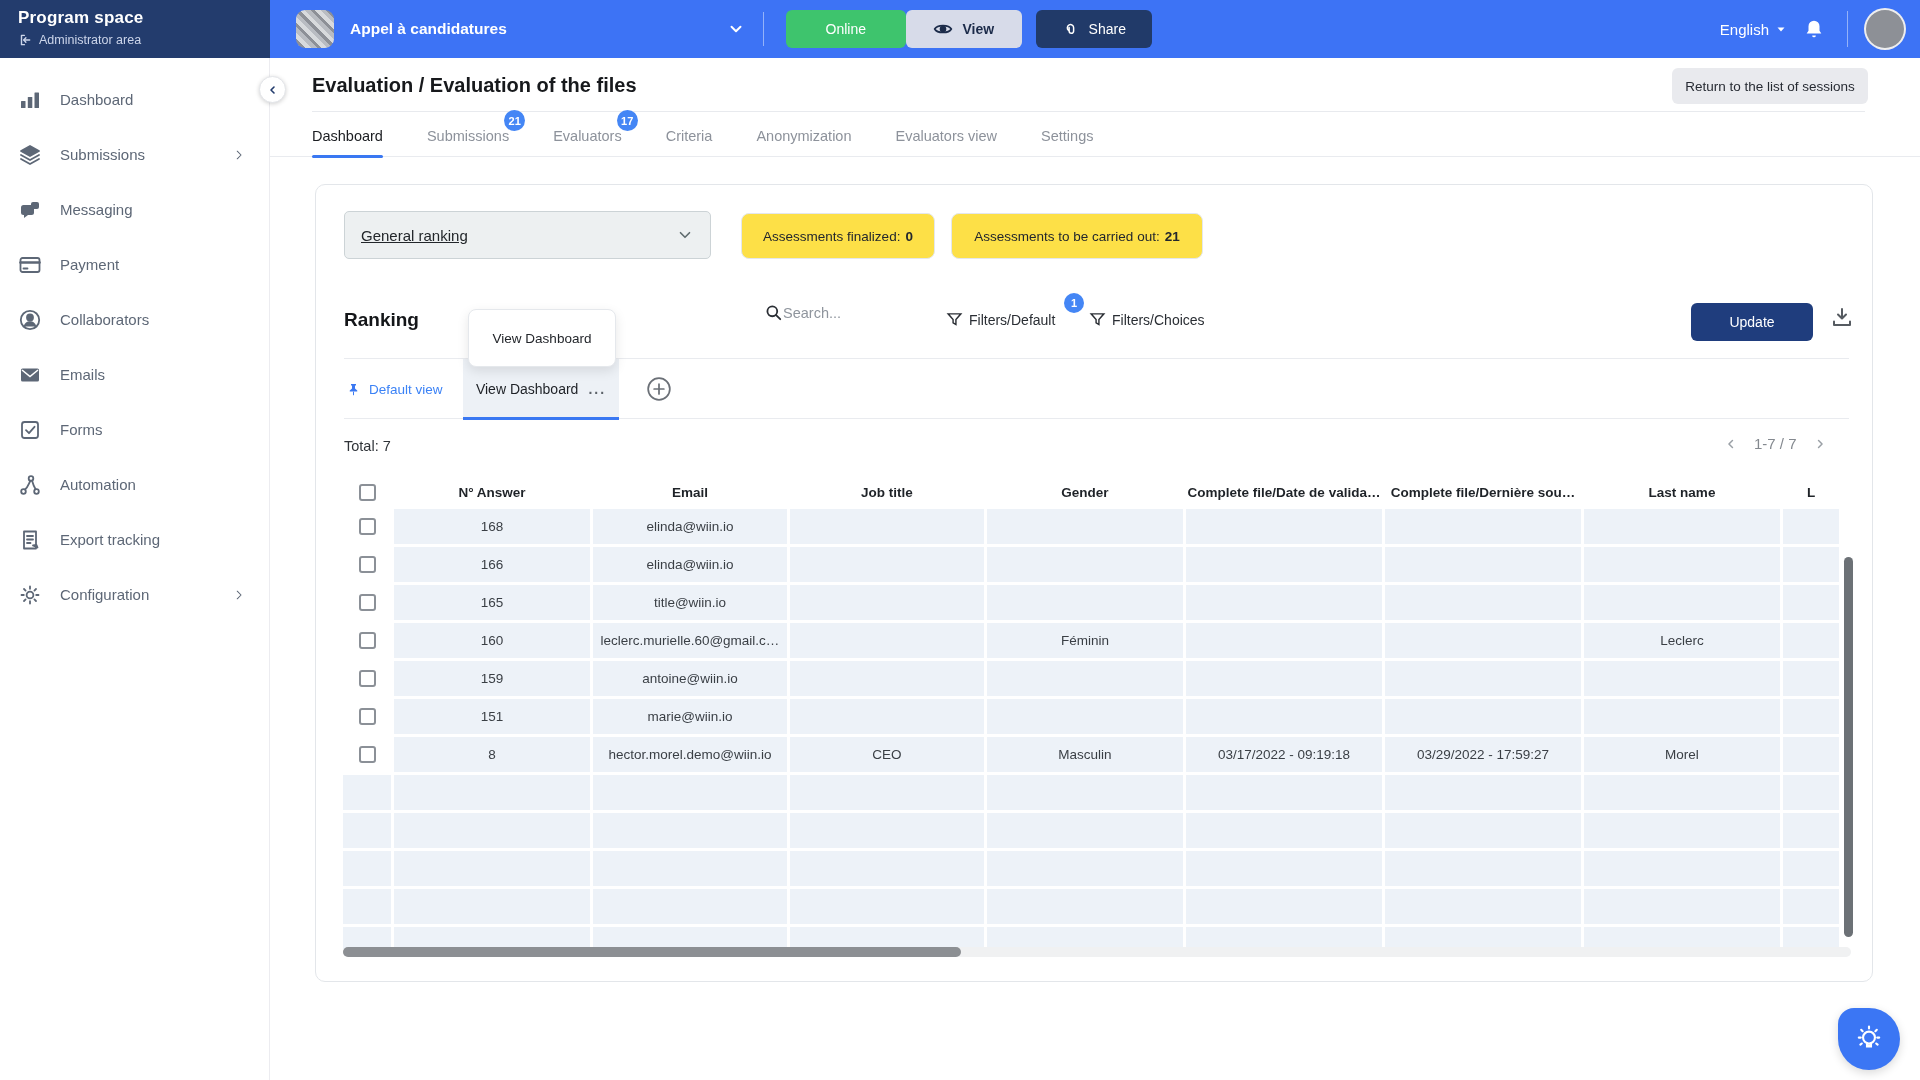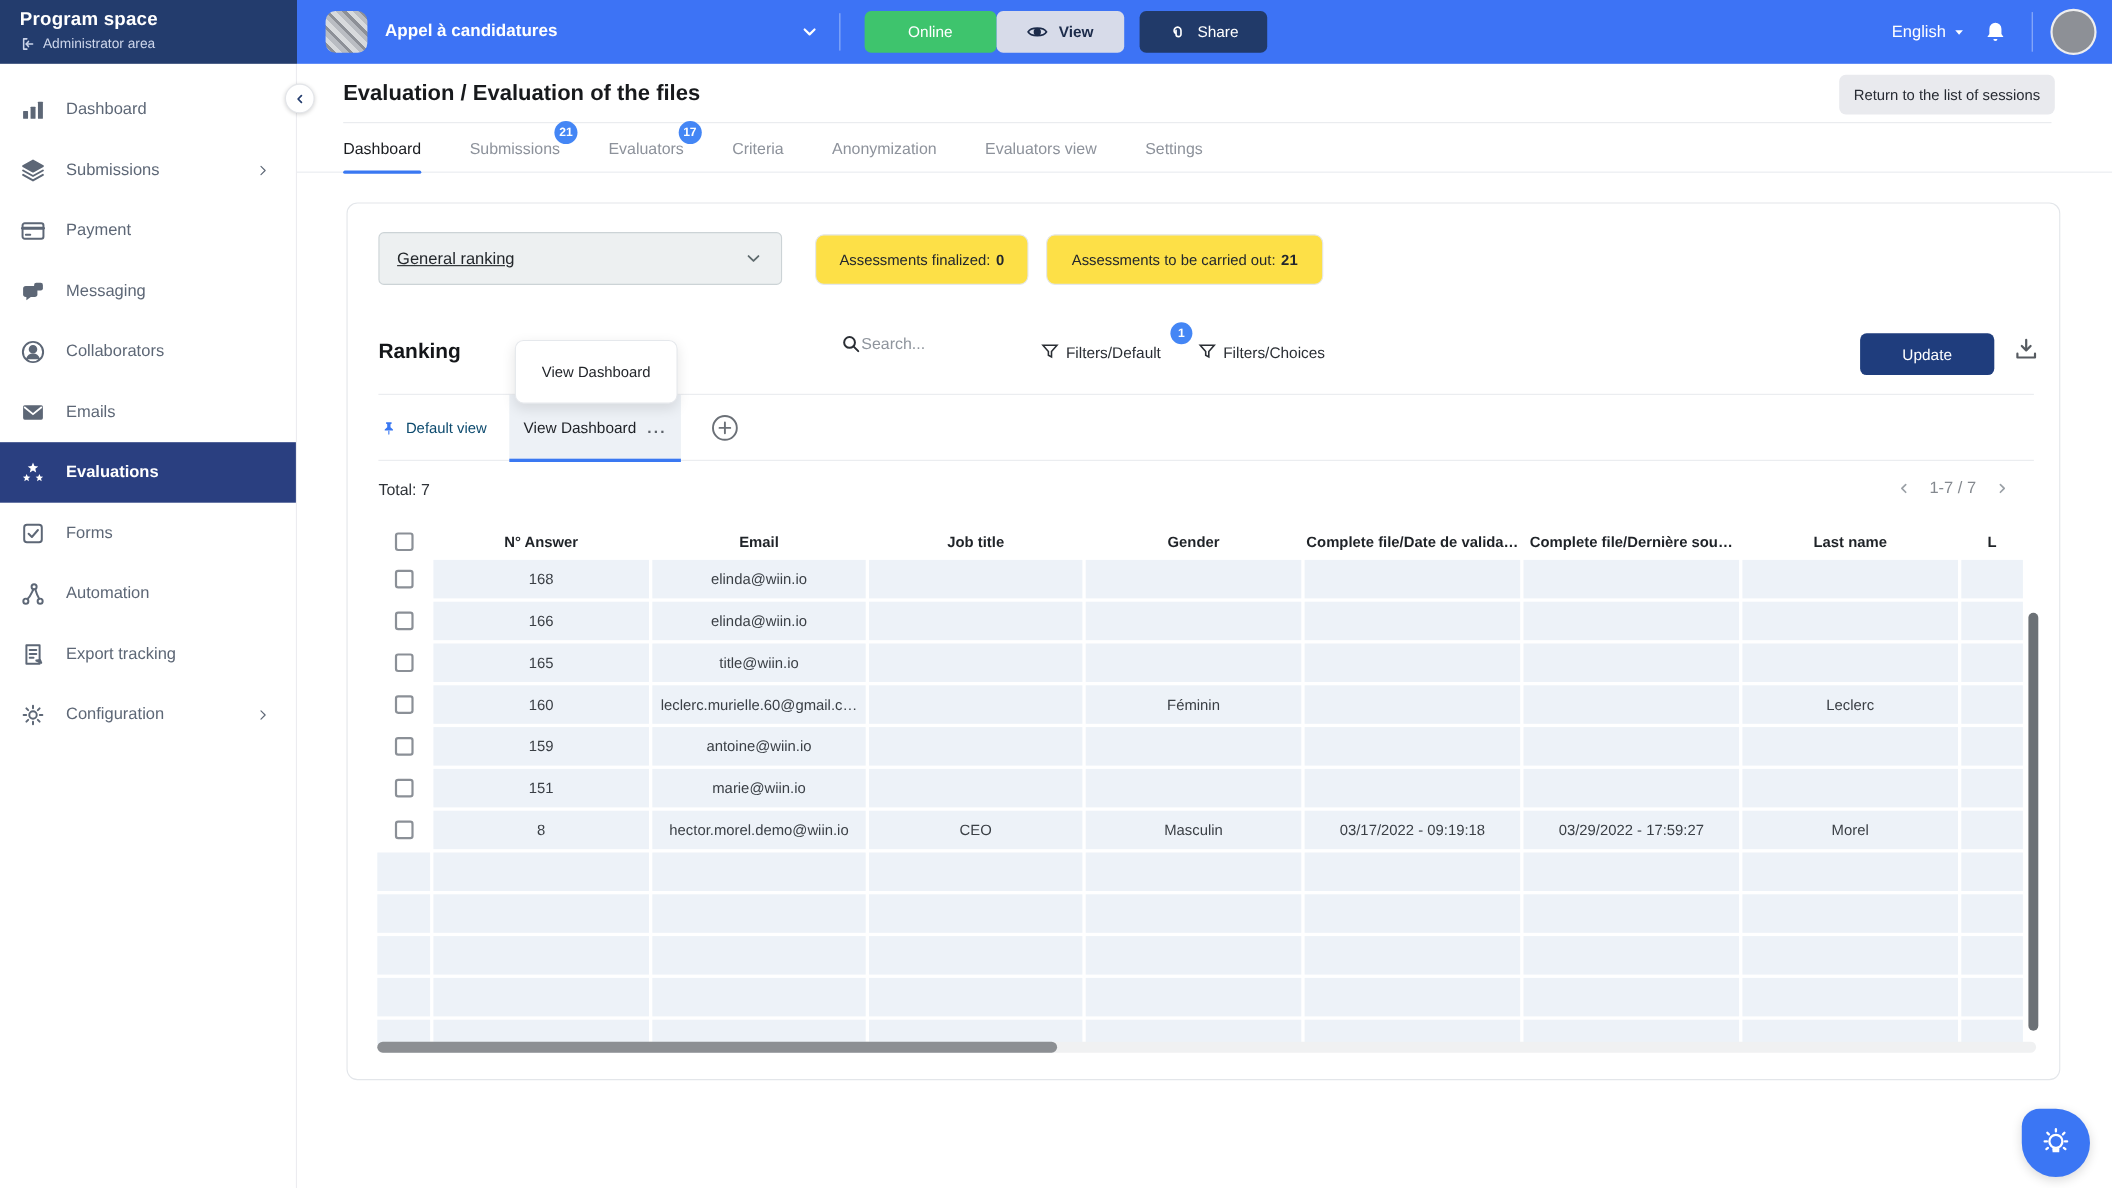--- a/index.html
+++ b/index.html
@@ -62,21 +62,21 @@
   .search-input::placeholder { color:#8f959d; }
   .filter { position:absolute; top:126px; display:flex; align-items:center; gap:6px; font-size:14px; color:#2a2e34; cursor:pointer; }
   .f-default { left:630px; }
   .f-choices { left:773px; }
   .f-badge { position:absolute; left:748px; top:108px; width:20px; height:20px; border-radius:50%; background:#4486f5; color:#fff; font-size:11px; font-weight:bold; display:flex; align-items:center; justify-content:center; z-index:6; }
   .update-btn { position:absolute; left:1375px; top:118px; width:122px; height:38px; background:#1f3d7d; color:#fff; font-size:14px; border-radius:6px; display:flex; align-items:center; justify-content:center; cursor:pointer; }
   .dl-icon { position:absolute; left:1514px; top:120px; cursor:pointer; display:flex; }
 
   .views-divider { position:absolute; left:28px; right:23px; top:173px; height:1px; background:#e9ebef; }
   .views-row { position:absolute; left:28px; right:23px; top:174px; height:60px; border-bottom:1px solid #e9ebef; }
-  .default-view { position:absolute; left:2px; top:0; height:60px; display:flex; align-items:center; gap:8px; font-size:13.5px; color:#0c4a6e; cursor:pointer; }
+  .default-view { position:absolute; left:2px; top:0; height:60px; display:flex; align-items:center; gap:8px; font-size:13.5px; color:#3b82f6; cursor:pointer; }
   .view-tab { position:absolute; left:119px; top:0; width:156px; height:60px; background:#edf1f6; display:flex; align-items:center; justify-content:center; gap:10px; font-size:14px; color:#1e2126; cursor:pointer; }
   .view-tab::after { content:""; position:absolute; left:0; right:0; bottom:-1px; height:3px; background:#3a78f2; }
   .view-tab .dots { color:#5c6269; letter-spacing:2px; font-weight:bold; }
   .add-view { position:absolute; left:302px; top:17px; width:26px; height:26px; cursor:pointer; display:flex; }
 
   .total-label { position:absolute; left:28px; top:253px; font-size:14.5px; color:#2f3338; }
   .pager { position:absolute; left:1408px; top:250px; display:flex; align-items:center; gap:16px; color:#84898f; font-size:15px; }
   .pager .pchev { display:flex; cursor:pointer; }
 
   
@@ -182,66 +182,56 @@
           </span>
           <span class="lbl">Submissions</span>
           <span class="chev">
             <svg width="14" height="14" viewBox="0 0 24 24" stroke="currentColor" fill="none" stroke-width="1.8" stroke-linecap="round" stroke-linejoin="round">
               <path d="M9 5.5l6.5 6.5L9 18.5"></path>
             </svg>
           </span>
         </div>
         <div class="side-item">
           <span style="display: flex;">
+            <svg width="24" height="24" viewBox="0 0 24 24" fill="currentColor">
+              <rect x="3" y="7" width="13" height="10" rx="2.5"></rect>
+              <path d="M6 17l0 3 4-3z"></path>
+              <rect x="13" y="4" width="8" height="7" rx="2"></rect>
+            </svg>
+          </span>
+          <span class="lbl">Messaging</span>
+        </div>
+        <div class="side-item">
+          <span style="display: flex;">
             <svg width="24" height="24" viewBox="0 0 24 24" stroke="currentColor" fill="none" stroke-width="1.8" stroke-linecap="round" stroke-linejoin="round">
               <rect x="2.5" y="5" width="19" height="14" rx="2"></rect>
               <path d="M2.5 9.5h19" stroke-width="2.6"></path>
               <path d="M5.5 15.5h4"></path>
             </svg>
           </span>
           <span class="lbl">Payment</span>
         </div>
         <div class="side-item">
           <span style="display: flex;">
-            <svg width="24" height="24" viewBox="0 0 24 24" fill="currentColor">
-              <rect x="3" y="7" width="13" height="10" rx="2.5"></rect>
-              <path d="M6 17l0 3 4-3z"></path>
-              <rect x="13" y="4" width="8" height="7" rx="2"></rect>
-            </svg>
-          </span>
-          <span class="lbl">Messaging</span>
-        </div>
-        <div class="side-item">
-          <span style="display: flex;">
             <svg width="24" height="24" viewBox="0 0 24 24" stroke="currentColor" fill="none" stroke-width="1.8" stroke-linecap="round" stroke-linejoin="round">
               <circle cx="12" cy="12" r="9.2"></circle>
               <circle cx="12" cy="9.5" r="3" fill="currentColor"></circle>
               <path d="M6.5 18.5c1-3 3-4.3 5.5-4.3s4.5 1.3 5.5 4.3" fill="currentColor"></path>
             </svg>
           </span>
           <span class="lbl">Collaborators</span>
         </div>
         <div class="side-item">
           <span style="display: flex;">
             <svg width="24" height="24" viewBox="0 0 24 24">
               <rect x="3" y="5.5" width="18" height="13" rx="1.5" fill="currentColor"></rect>
               <path d="M4 7l8 6.5L20 7" stroke="#fff" stroke-width="1.6" fill="none"></path>
             </svg>
           </span>
           <span class="lbl">Emails</span>
-        </div>
-        <div class="side-item active">
-          <span style="display: flex;">
-            <svg width="24" height="24" viewBox="0 0 24 24" fill="currentColor">
-              <polygon points="12.0,2.5 13.3,5.7 16.8,6.0 14.1,8.2 14.9,11.5 12.0,9.8 9.1,11.5 9.9,8.2 7.2,6.0 10.7,5.7"></polygon>
-              <polygon points="6.2,12.9 7.2,15.2 9.6,15.4 7.7,17.0 8.3,19.4 6.2,18.1 4.1,19.4 4.7,17.0 2.8,15.4 5.2,15.2"></polygon>
-              <polygon points="17.8,12.9 18.8,15.2 21.2,15.4 19.3,17.0 19.9,19.4 17.8,18.1 15.7,19.4 16.3,17.0 14.4,15.4 16.8,15.2"></polygon>
-            </svg>
-          </span>
-          <span class="lbl">Evaluations</span>
         </div>
         <div class="side-item">
           <span style="display: flex;">
             <svg width="24" height="24" viewBox="0 0 24 24" stroke="currentColor" fill="none" stroke-width="1.8" stroke-linecap="round" stroke-linejoin="round">
               <rect x="4" y="4" width="16" height="16" rx="2.5"></rect>
               <path d="M8 12.2l3 3 5.5-6.4"></path>
             </svg>
           </span>
           <span class="lbl">Forms</span>
         </div>

